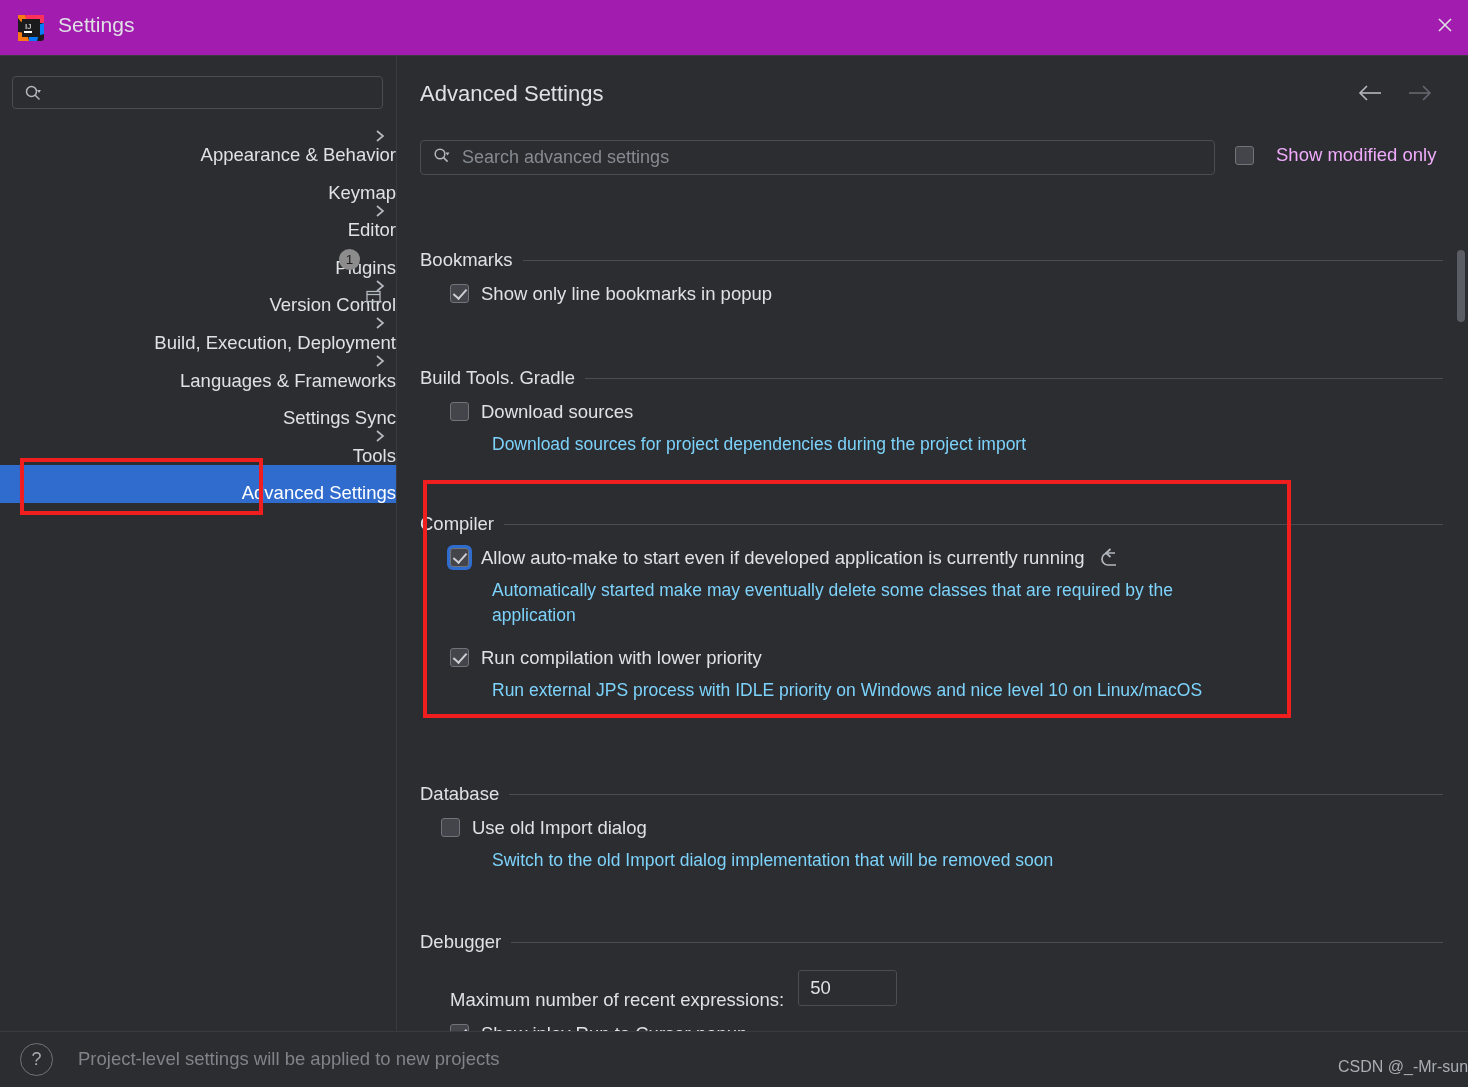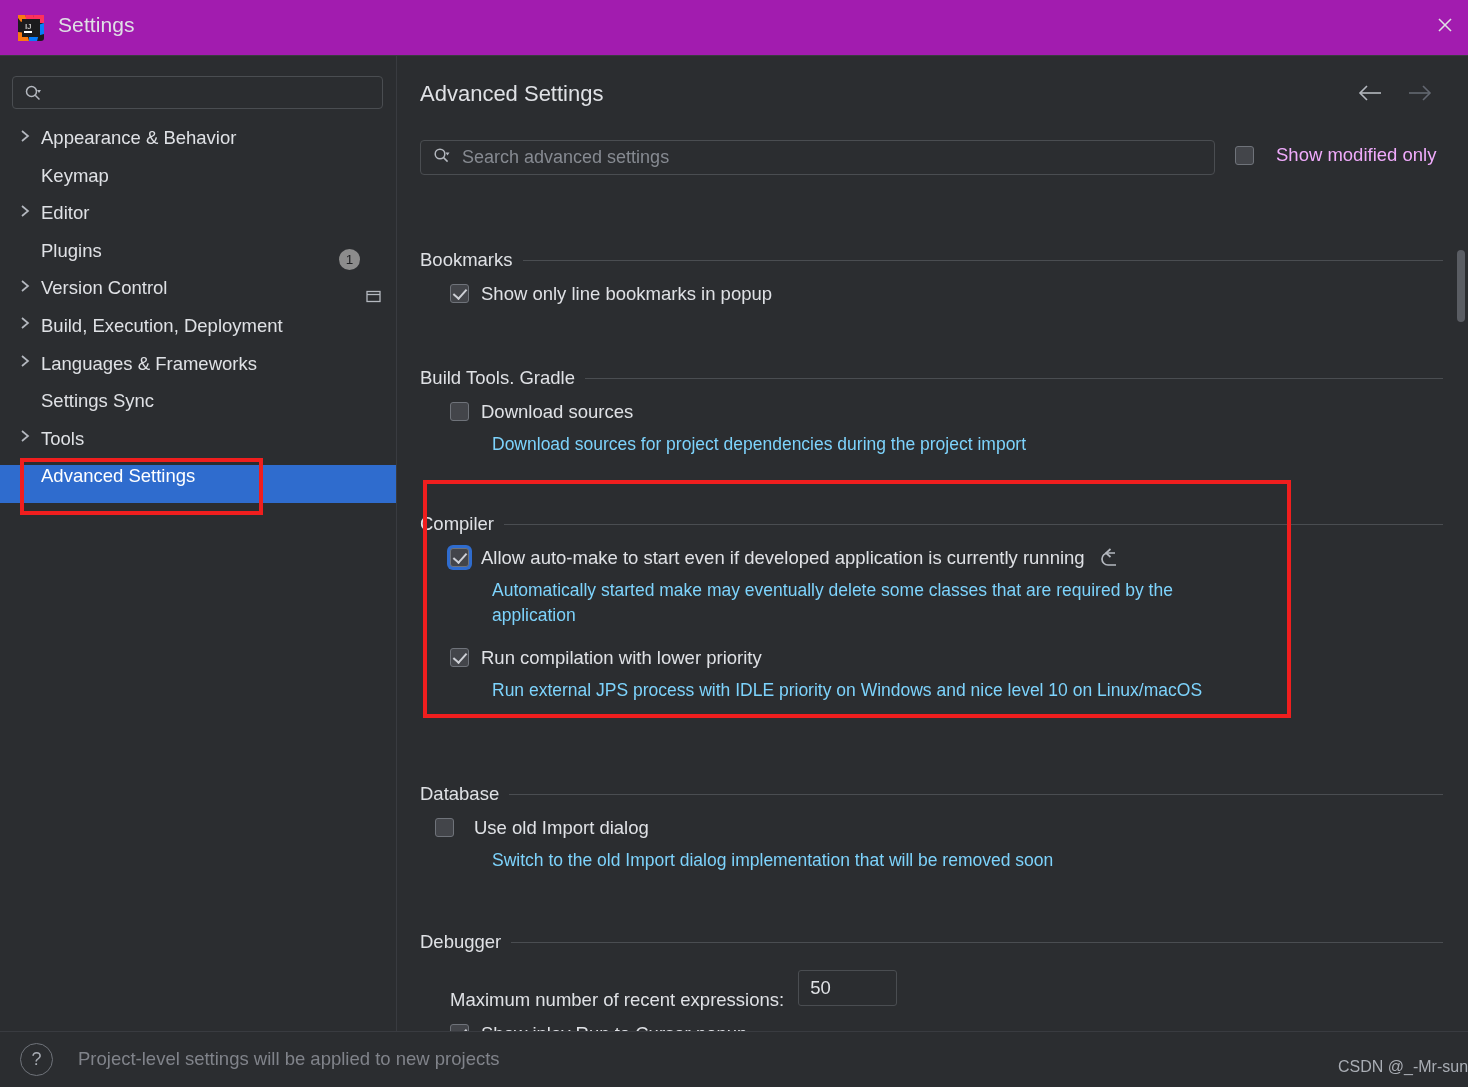--- a/index.html
+++ b/index.html
@@ -43,23 +43,24 @@
   }
   .side-search {
     position: absolute; left: 12px; top: 20px; width: 371px; height: 33px;
     background: #2b2d30; border: 1px solid #4a4d51; border-radius: 4px;
     display: flex; align-items: center; padding-left: 11px;
   }
   .side-search .sicon { width: 18px; height: 18px; }
   .tree { position: absolute; left: 0; top: 71px; width: 396px; }
   .tree-item {
     position: relative; height: 37.6px;
-    display: flex; align-items: flex-start;
+    display: flex; align-items: flex-end;
     font-size: 18.5px; color: #dfe1e5; cursor: pointer;
     padding-left: 17px;
+    flex-direction: column;
   }
   .tree-item .arrow {
     width: 17px; height: 17px; margin-right: 7px; flex: 0 0 17px;
     display: flex; align-items: center; justify-content: center;
   }
   .tree-item .arrow.empty { visibility: hidden; }
   .tree-item .label { white-space: nowrap; }
   .tree-item.selected { background: #2f6cce; color: #ffffff; }
   .tree-item .badge {
     position: absolute; right: 36px; top: 9px;
@@ -404,21 +405,21 @@
         <div class="opt-desc" style="position: absolute; left: 23px; top: 390px;">Automatically started make may eventually delete some classes that are required by the application</div>
         <div class="opt-row" style="position: absolute; left: 23px; top: 459px; width: 1000px;">
           <span class="cb checked"></span>
           <span class="opt-label">Run compilation with lower priority</span>
         </div>
         <div class="opt-desc" style="position: absolute; left: 23px; top: 490px;">Run external JPS process with IDLE priority on Windows and nice level 10 on Linux/macOS</div>
         <div class="section-head" style="position: absolute; left: 23px; width: 1023px; top: 596px;">
           <span class="sname">Database</span>
           <span class="sline"></span>
         </div>
-        <div class="opt-row" style="position: absolute; left: 8px; top: 629px; width: 1000px; gap: 8px;">
+        <div class="opt-row" style="position: absolute; left: 14px; top: 629px; width: 1000px;">
           <span class="cb unchecked"></span>
           <span class="opt-label">Use old Import dialog</span>
         </div>
         <div class="opt-desc" style="position: absolute; left: 23px; top: 660px;">Switch to the old Import dialog implementation that will be removed soon</div>
         <div class="section-head" style="position: absolute; left: 23px; width: 1023px; top: 744px;">
           <span class="sname">Debugger</span>
           <span class="sline"></span>
         </div>
         <div class="num-row" style="position: absolute; left: 23px; top: 777px;">
           <span class="num-label">Maximum number of recent expressions:</span>

